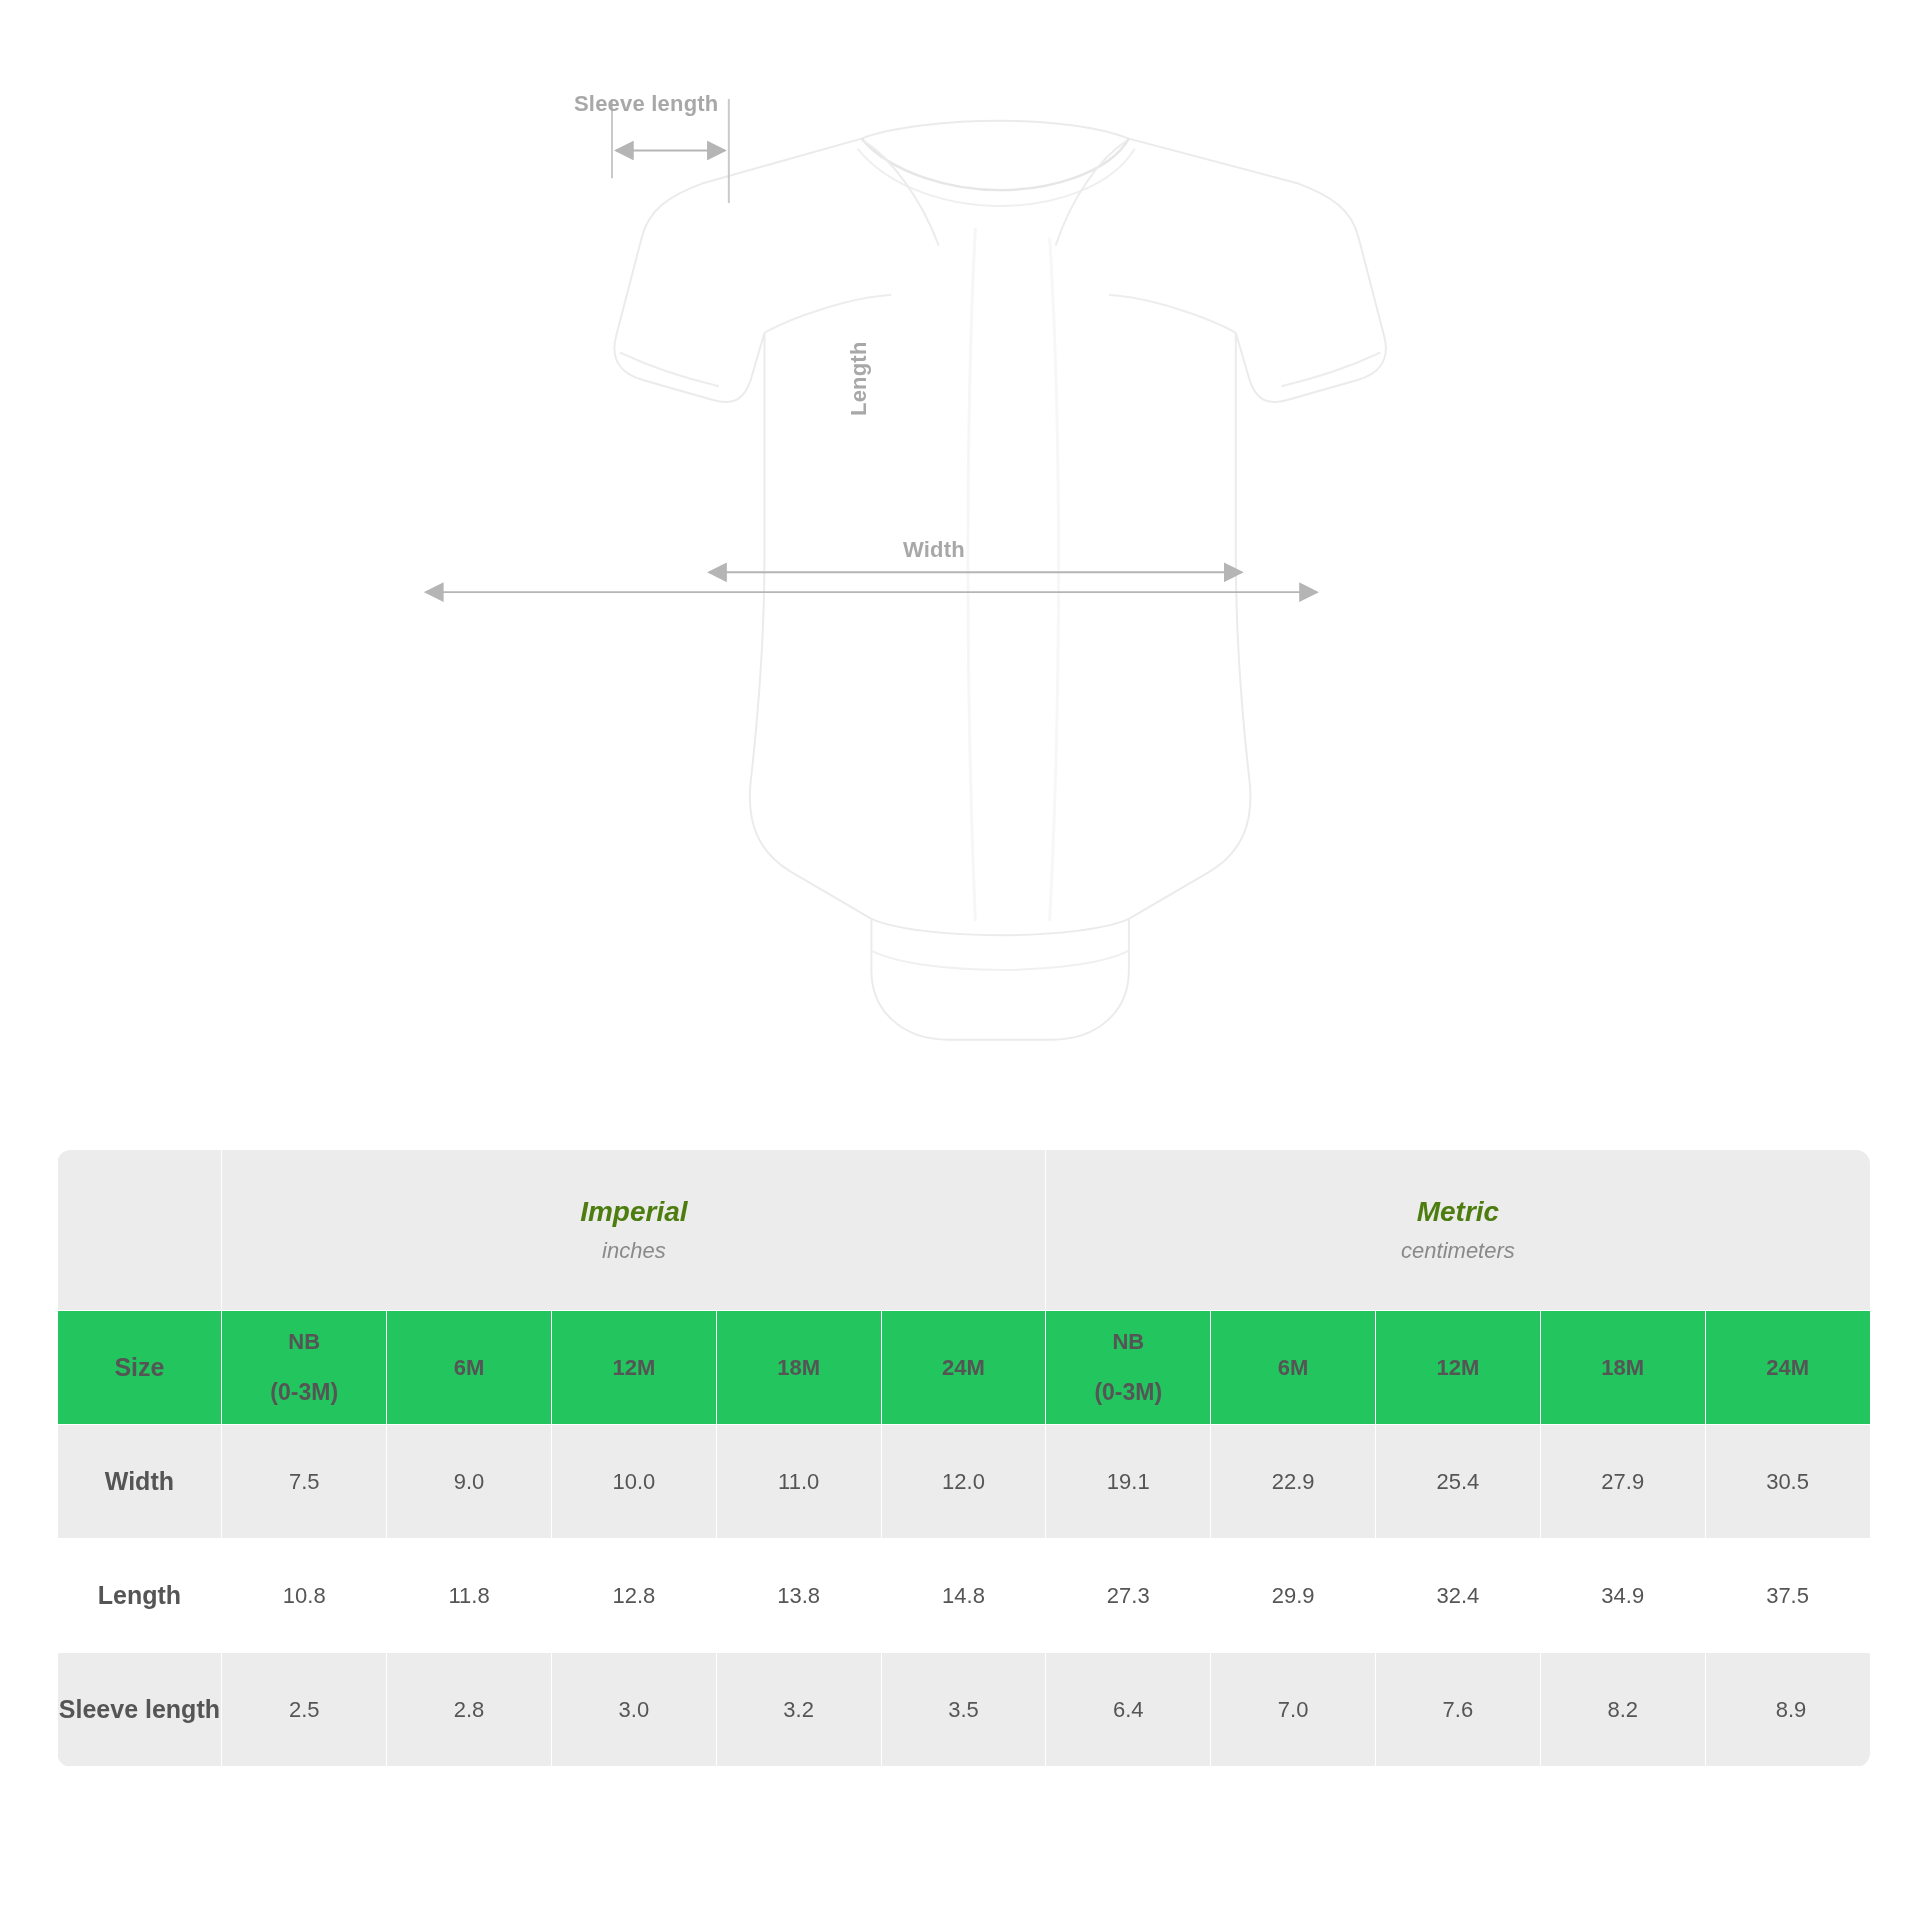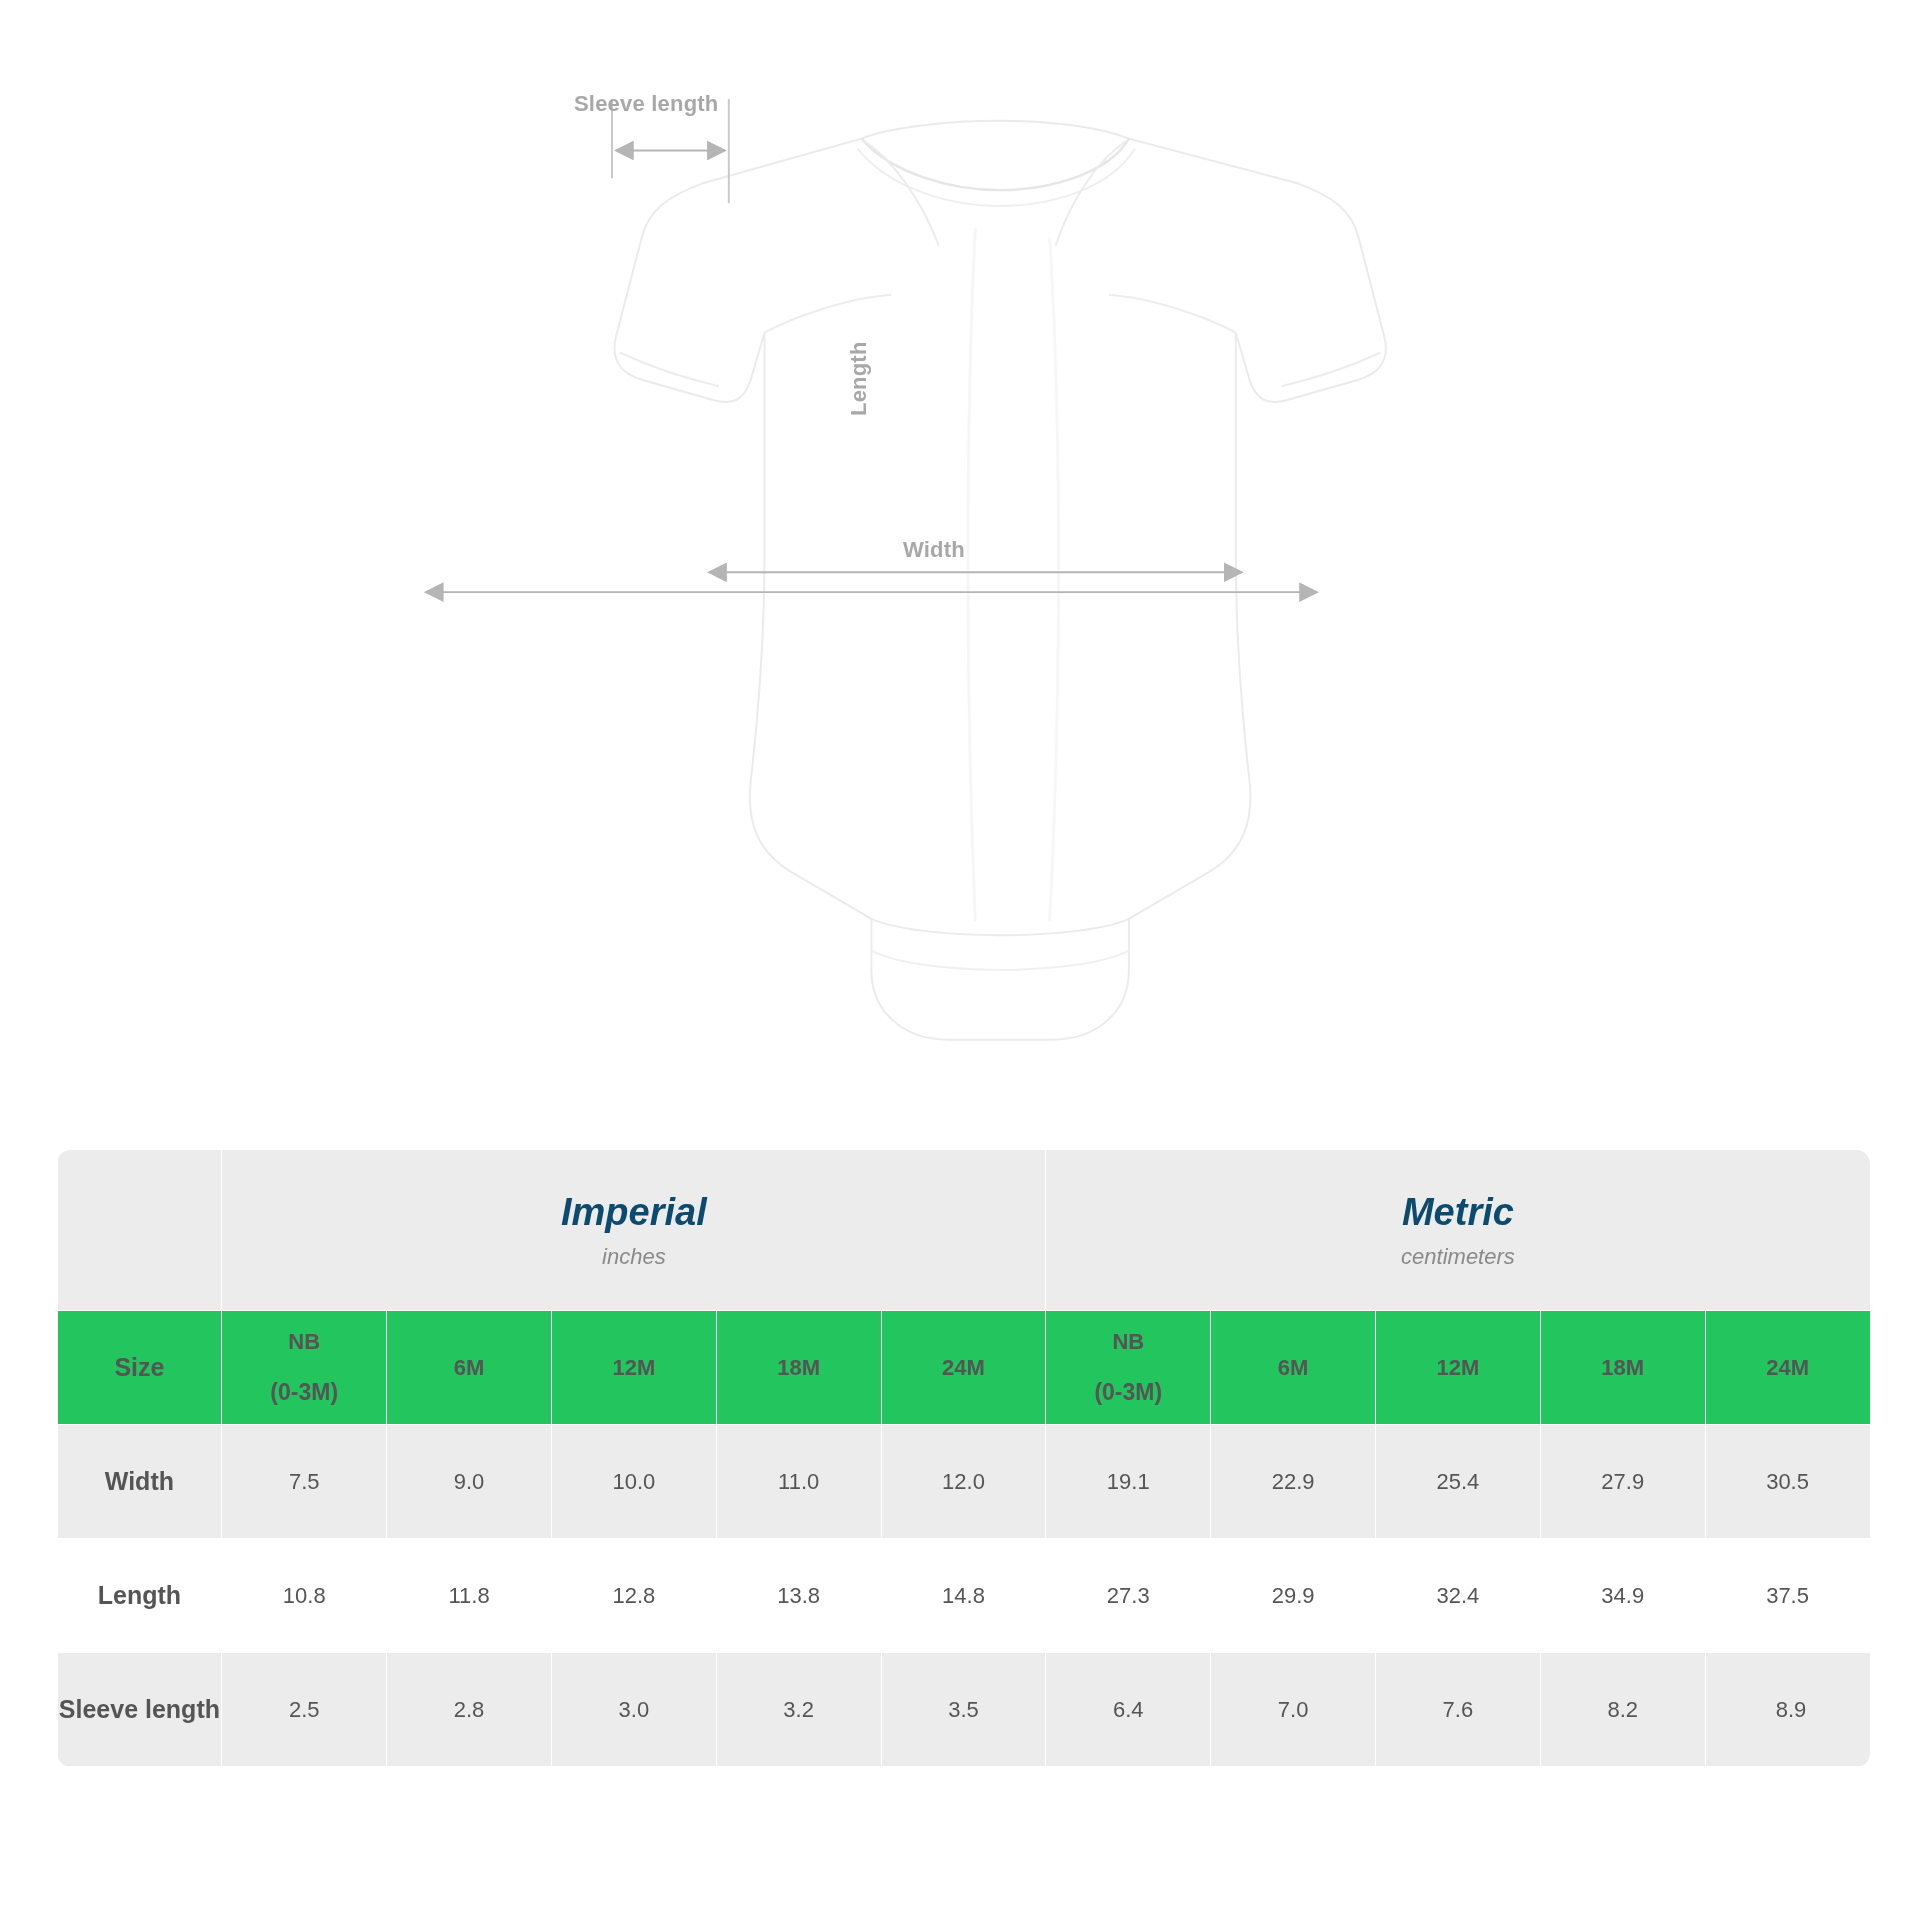--- a/index.html
+++ b/index.html
@@ -92,24 +92,24 @@
     vertical-align: middle;
     font-size: 22px;
     color: #555555;
   }
   .unit-head td {
     background: #ececec;
     height: 158px;
     border: none;
   }
   .unit-head .unit-name {
-    font-size: 38px;
+    font-size: 28px;
     font-weight: bold;
     font-style: italic;
-    color: #0c4a6e;
+    color: #4d7c0f;
     display: block;
     margin-bottom: 10px;
   }
   .unit-head .unit-sub {
     font-size: 22px;
     font-style: italic;
     color: #8a8a8a;
     display: block;
   }
   .col-head td {

